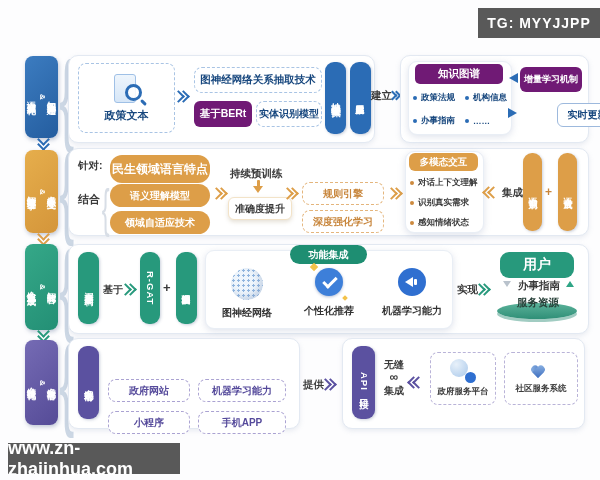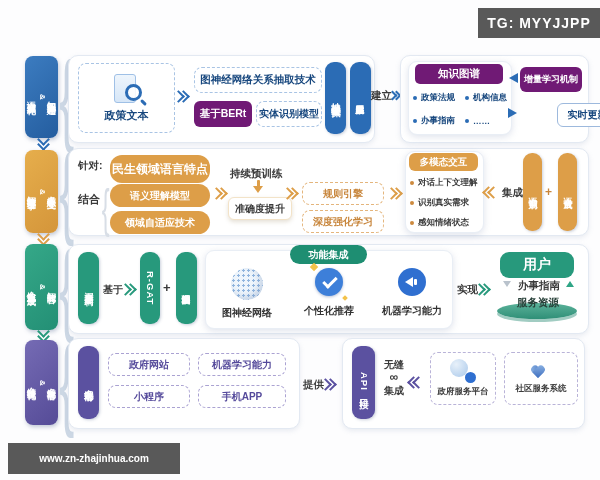--- a/index.html
+++ b/index.html
@@ -3,41 +3,41 @@
 <meta charset="utf-8">
 <style>
   html,body{margin:0;padding:0;background:#fff;}
   .stage{position:relative;width:600px;height:480px;background:#fdfdfe;overflow:hidden;
          font-family:"Liberation Sans","DejaVu Sans",sans-serif;}
   .abs{position:absolute;}
   
   .tg{left:478px;top:8px;width:122px;height:30px;background:#595959;color:#fff;
       display:flex;align-items:center;justify-content:center;font-weight:bold;font-size:14px;letter-spacing:1px;}
   .wm{left:8px;top:443px;width:172px;height:31px;background:#595959;color:#fff;
-      display:flex;align-items:center;justify-content:center;font-weight:bold;font-size:10px;}
+      display:flex;align-items:center;justify-content:center;font-weight:bold;font-size:18px;}
   
   .sbox{width:33px;border-radius:8px;display:flex;flex-direction:row;align-items:center;justify-content:center;
         color:#fff;box-shadow:1px 2px 4px rgba(80,100,140,.35);}
   .sbox span{writing-mode:vertical-rl;font-size:9px;font-weight:bold;letter-spacing:1px;line-height:10px;}
   .sbox .amp{font-size:8px;letter-spacing:0;margin:0 0px;}
   .sb1{background:linear-gradient(135deg,#3c7cc0,#245d9f);}
   .sb2{background:linear-gradient(135deg,#e6ae4c,#d4953a);}
   .sb3{background:linear-gradient(135deg,#35a888,#238f75);}
   .sb4{background:linear-gradient(135deg,#756bb4,#554b97);}
   .schev{left:37px;width:12px;display:flex;flex-direction:column;align-items:center;}
   .schev i{display:block;width:7px;height:7px;border-right:2.5px solid currentColor;border-bottom:2.5px solid currentColor;
            transform:rotate(45deg);margin-top:-4px;}
   .brace{color:#ccd7e4;font-weight:400;transform:scaleX(.45);transform-origin:center;}
   
   .panel{background:#fff;border:1px solid #e3e9f2;border-radius:10px;box-shadow:0 2px 5px rgba(140,155,185,.18);}
   .dash{border:1.5px dashed;border-radius:8px;display:flex;align-items:center;justify-content:center;
         font-weight:bold;background:#fff;box-sizing:border-box;text-align:center;}
   .dash.blue{border-color:#a9c4e4;color:#17477e;}
   .dash.or{border-color:#e4b57c;color:#c8863c;}
-  .dash.pu{border-color:#aaa2d2;color:#554a9b;}
+  .dash.pu{border-color:#aaa2d2;color:#554a9b;margin-top:26px;}
   .dash.gr2{border-color:#b9b3d8;color:#3c3c3c;flex-direction:column;gap:3px;}
   .hpill{display:flex;align-items:center;justify-content:center;color:#fff;font-weight:bold;box-sizing:border-box;}
   .vpill{writing-mode:vertical-rl;display:flex;align-items:center;justify-content:center;color:#fff;
          font-weight:bold;border-radius:9px;letter-spacing:1px;box-shadow:1px 1px 3px rgba(80,100,140,.3);}
   .bl{background:#2b6cb5;} .dbl{background:#701a75;} .org{background:#dd9e48;}
   .grn{background:#27997c;} .pur{background:#5b51a0;}
   .lbl{font-weight:bold;color:#3a3a3a;}
   
   .arr{display:flex;align-items:center;}
   .arr i{display:block;width:7px;height:7px;border-top:2.5px solid currentColor;border-right:2.5px solid currentColor;

